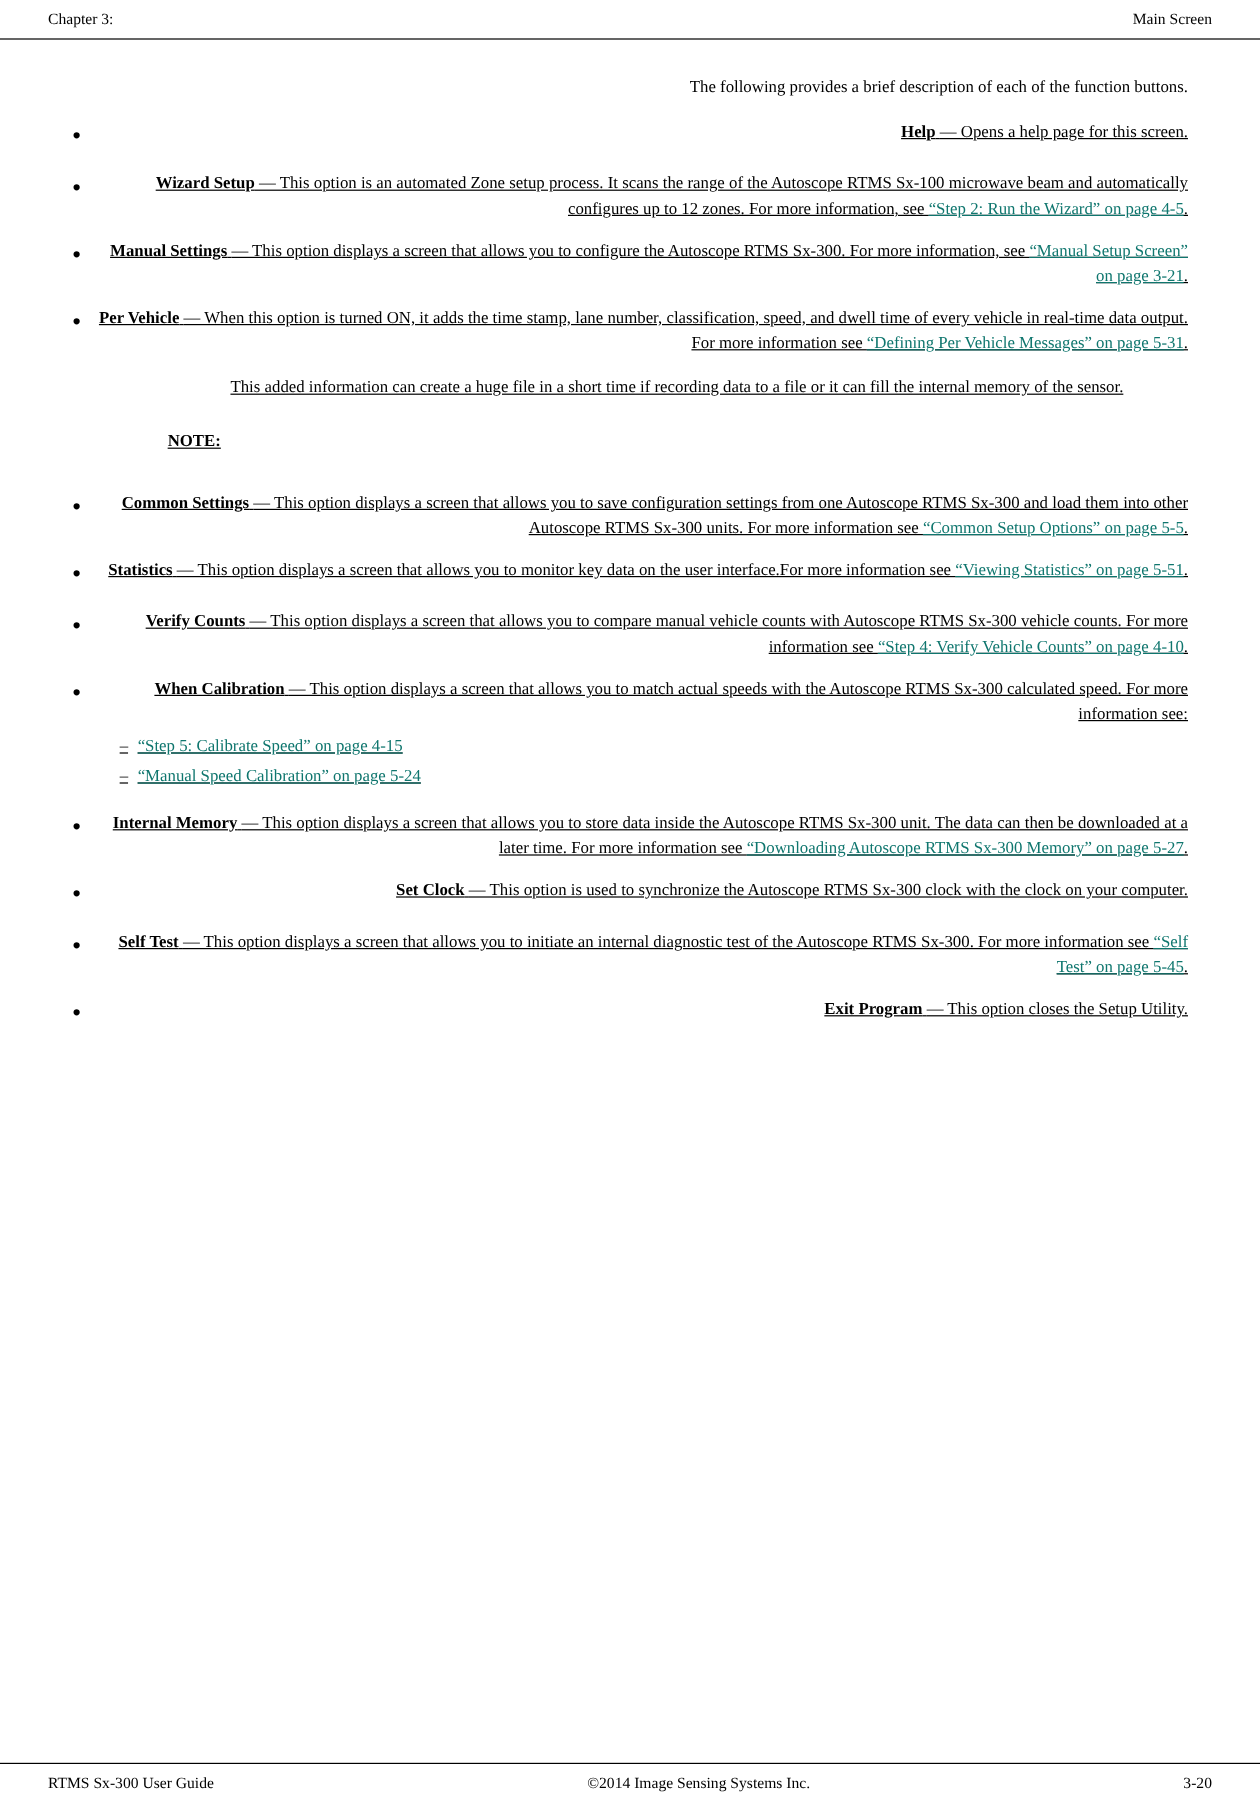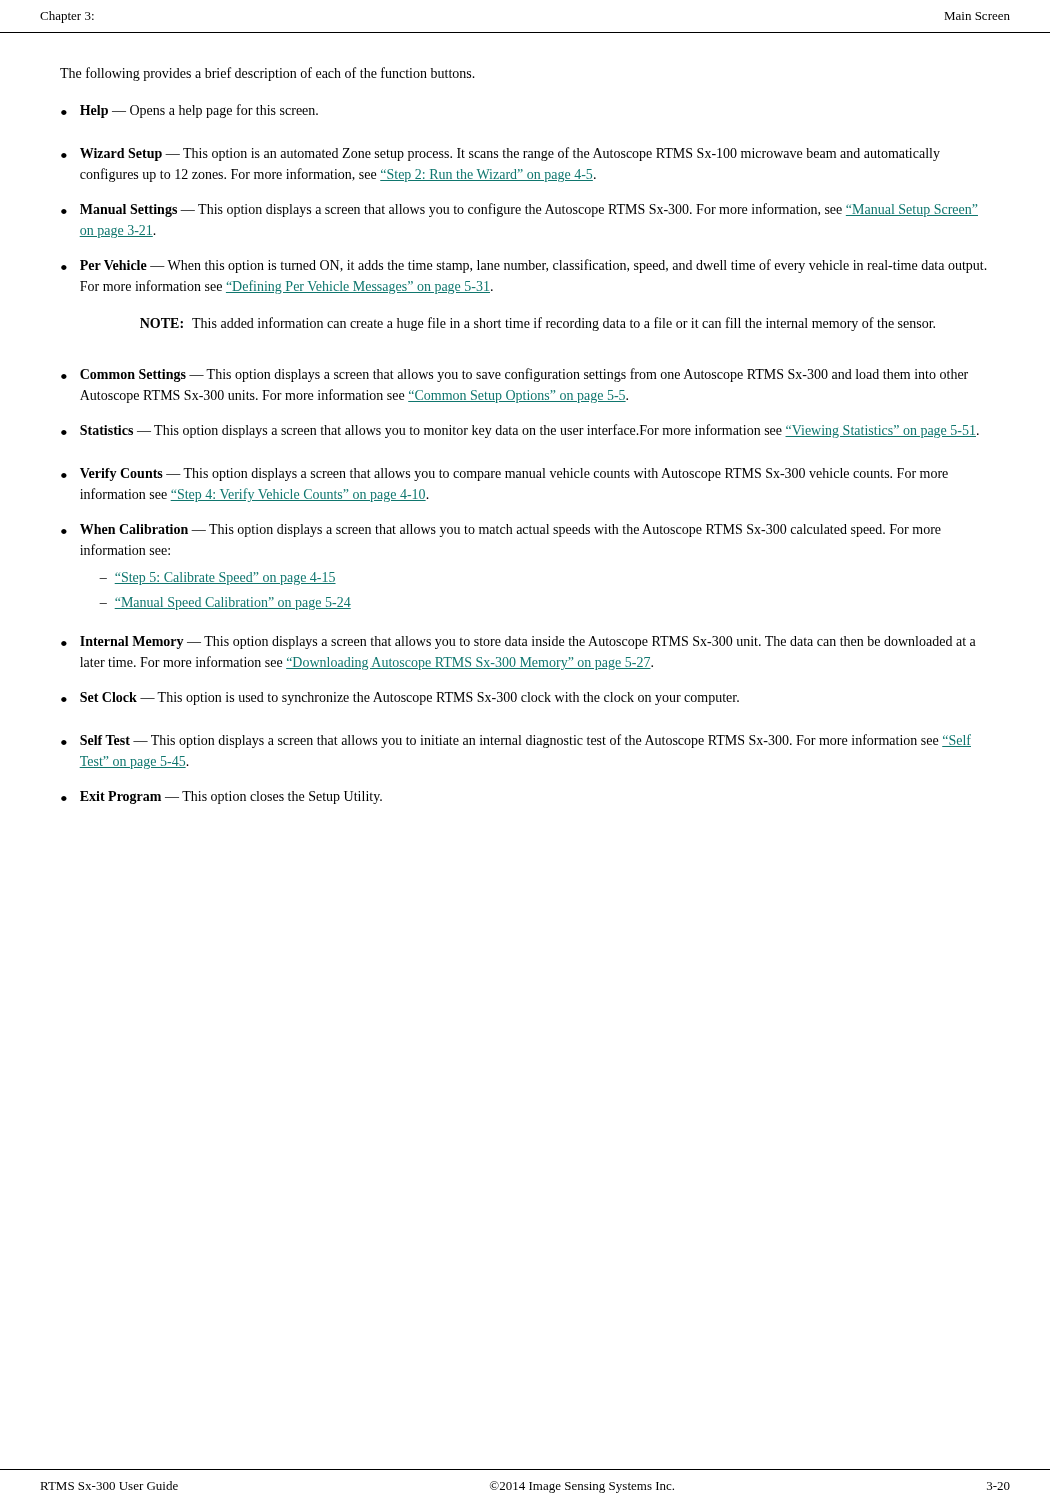--- a/index.html
+++ b/index.html
@@ -29,20 +29,21 @@
       border-top: 1px solid #000;
       font-size: 13px;
       position: absolute;
       bottom: 0;
       left: 0;
       right: 0;
     }
 
     .page-content {
       padding: 30px 60px 60px 60px;
+      text-align: right;
     }
 
     .intro-text {
       margin-bottom: 16px;
       font-size: 14px;
       line-height: 1.5;
     }
 
     .bullet-list {
       list-style: none;
@@ -59,20 +60,21 @@
 
     .bullet-dot {
       font-size: 22px;
       margin-right: 12px;
       margin-top: -4px;
       flex-shrink: 0;
     }
 
     .bullet-content {
       flex: 1;
+      text-decoration: underline;
     }
 
     .bold-term {
       font-weight: bold;
     }
 
     a, .link {
       color: #0f766e;
       text-decoration: underline;
     }
@@ -81,20 +83,21 @@
       margin: 16px 0 16px 60px;
       display: flex;
       align-items: flex-start;
       line-height: 1.5;
     }
 
     .note-label {
       font-weight: bold;
       margin-right: 8px;
       flex-shrink: 0;
+      margin-top: 45px;
     }
 
     .note-indent {
       display: flex;
       flex-direction: column;
     }
 
     .sub-list {
       list-style: none;
       padding: 0;

